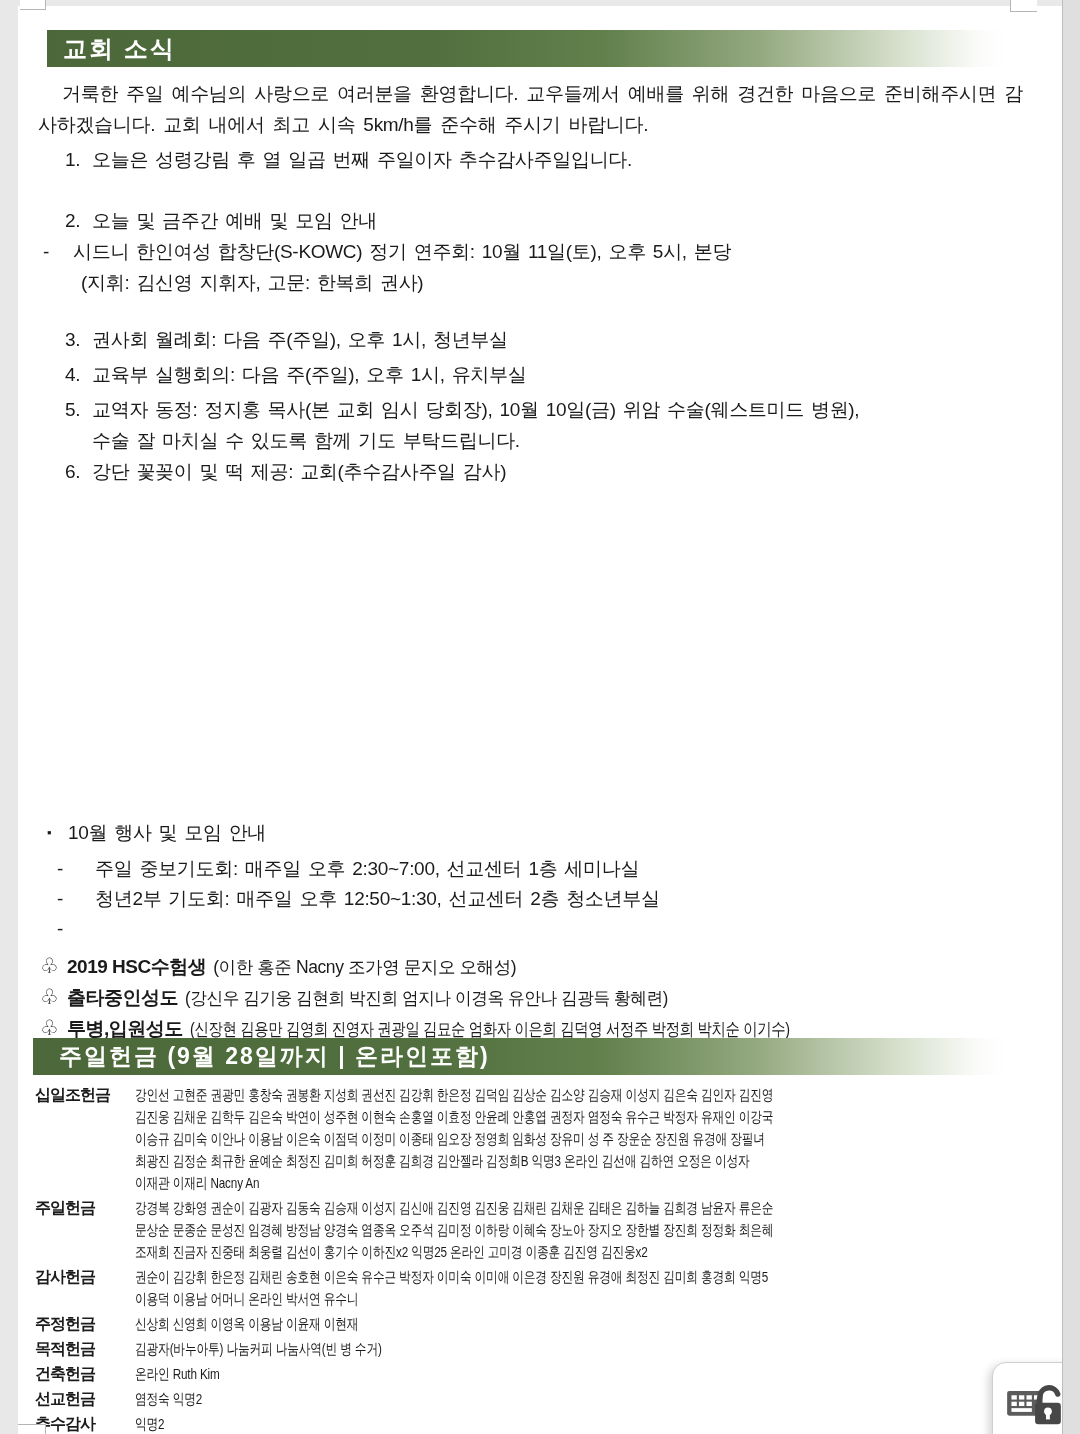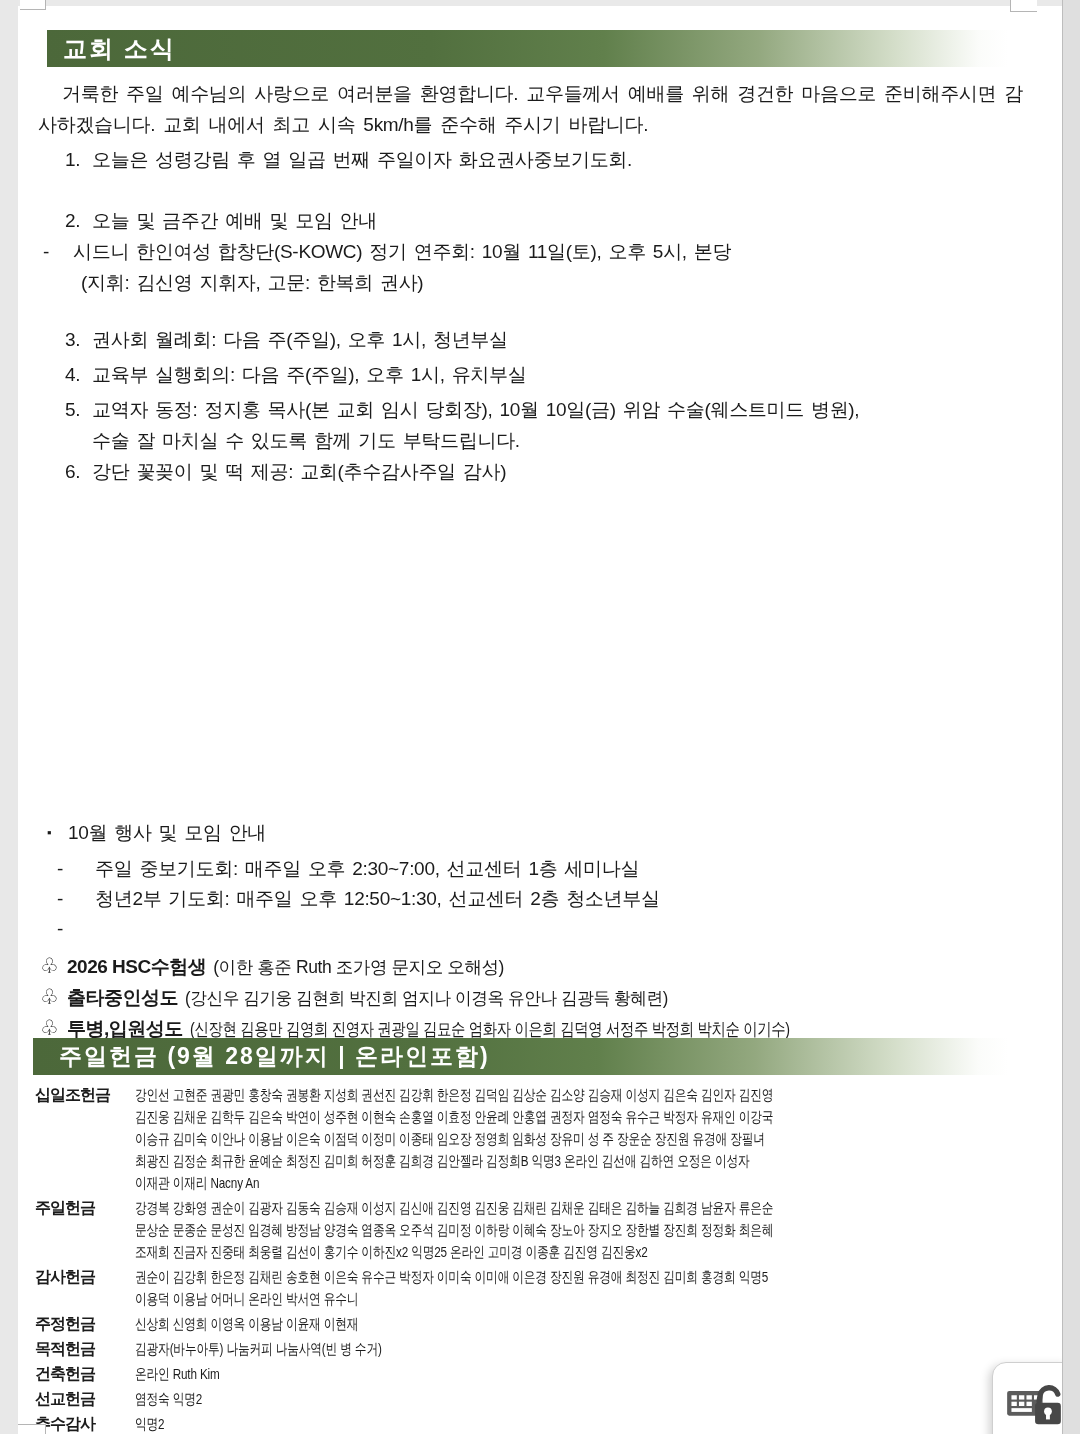--- a/index.html
+++ b/index.html
@@ -73,21 +73,21 @@
 
   <div class="page">
 
     <div class="banner banner1">교회 소식</div>
 
     <p class="block-intro">거룩한 주일 예수님의 사랑으로 여러분을 환영합니다. 교우들께서 예배를 위해 경건한 마음으로 준비해주시면 감사하겠습니다. 교회 내에서 최고 시속 5km/h를 준수해 주시기 바랍니다.</p>
 
     <div class="block-ann">
       <div class="ann-item">
         <span class="num">1.</span>
-        <span>오늘은 성령강림 후 열 일곱 번째 주일이자 화요권사중보기도회.</span>
+        <span>오늘은 성령강림 후 열 일곱 번째 주일이자 추수감사주일입니다.</span>
       </div>
       <div class="ann-item mt30">
         <span class="num">2.</span>
         <span>오늘 및 금주간 예배 및 모임 안내</span>
       </div>
       <div class="sub-item">
         <span class="dash">-</span>
         <span>
           <span style="display:block">시드니 한인여성 합창단(S-KOWC) 정기 연주회: 10월 11일(토), 오후 5시, 본당</span>
           <span style="display:block; margin-left:8px">(지휘: 김신영 지휘자, 고문: 한복희 권사)</span>
@@ -130,22 +130,22 @@
         </div>
         <div class="oct-item">
           <span class="dash">-</span>
         </div>
       </div>
     </div>
 
     <div class="block-notices">
       <div class="notice">
         <span class="sym">♧</span>
-        <span class="lead">2026 HSC수험생</span>
-        <span class="rest">(이한 홍준 Ruth 조가영 문지오 오해성)</span>
+        <span class="lead">2019 HSC수험생</span>
+        <span class="rest">(이한 홍준 Nacny 조가영 문지오 오해성)</span>
       </div>
       <div class="notice">
         <span class="sym">♧</span>
         <span class="lead">출타중인성도</span>
         <span class="rest rest-s095">(강신우 김기웅 김현희 박진희 엄지나 이경옥 유안나 김광득 황혜련)</span>
       </div>
       <div class="notice">
         <span class="sym">♧</span>
         <span class="lead">투병,입원성도</span>
         <span class="rest rest-s082">(신장현 김용만 김영희 진영자 권광일 김묘순 엄화자 이은희 김덕영 서정주 박정희 박치순 이기수)</span>

